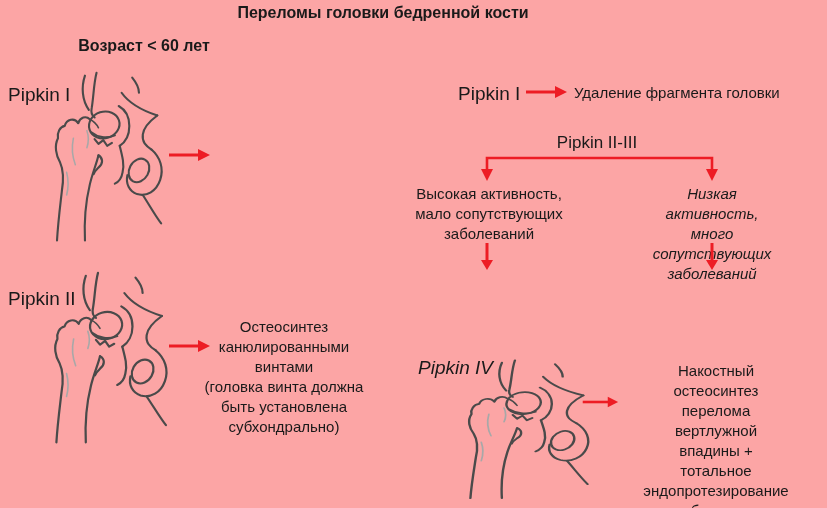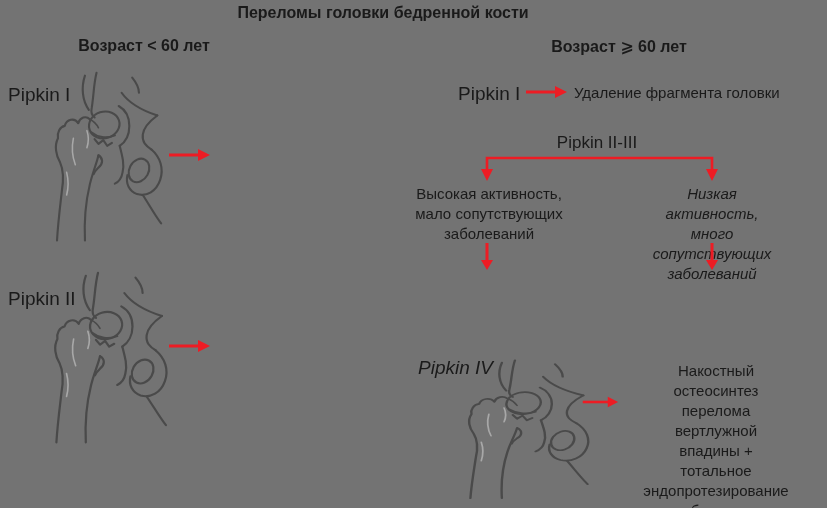--- a/index.html
+++ b/index.html
@@ -3,21 +3,21 @@
 <meta charset="utf-8">
 <style>
   :root{
     --arrow:#ed1c24;
     --ink:#1a1a1a;
     --art:#4a4a4a;
     --art-light:#a8a8a8;
   }
   html,body{margin:0;padding:0;background:#fff;}
   .canvas{
-    position:relative;width:827px;height:508px;background:#737373;
+    position:relative;width:827px;height:508px;background:#fca5a5;
     font-family:"Liberation Sans","DejaVu Sans",sans-serif;
     color:var(--ink);overflow:hidden;
   }
   .abs{position:absolute;}
   .ctr{transform:translateX(-50%);text-align:center;}
   .txt{font-size:15px;line-height:20px;white-space:pre-line;}
   .title{font-size:16px;font-weight:bold;white-space:nowrap;}
   .hdr{font-size:16px;font-weight:bold;white-space:nowrap;text-align:center;}
   .pipkin{font-size:19px;white-space:nowrap;}
   .pipkin23{font-size:17px;white-space:nowrap;}
@@ -56,39 +56,44 @@
         <path d="M38,108 C40,116 40,124 38,132"></path>
       </g>
     </g>
   </defs>
 </svg>
 
 <div class="canvas">
 
   <div class="abs ctr title" style="left:383px;top:4px;">Переломы головки бедренной кости</div>
   <div class="abs ctr hdr" style="left:144px;top:37px;">Возраст &lt; 60 лет</div>
-  <div class="abs ctr hdr" style="left:619px;top:37px;">Возраст ⩾ 60 лет</div>
 
   <div class="abs pipkin" style="left:8px;top:84px;">Pipkin I</div>
   <svg class="abs hip" style="left:30px;top:70px;" width="135" height="180" viewBox="0 0 140 190" preserveAspectRatio="none">
       <use href="#hip-art"></use>
     </svg>
   <svg class="abs arrow" style="left:167px;top:147px;" width="44" height="16" viewBox="0 0 44 16">
       <line x1="2" y1="8" x2="32" y2="8" stroke="currentColor" stroke-width="3"></line>
       <polygon points="31,2 43,8 31,14" fill="currentColor"></polygon>
     </svg>
 
   <div class="abs pipkin" style="left:8px;top:288px;">Pipkin II</div>
   <svg class="abs hip" style="left:28px;top:270px;" width="142" height="182" viewBox="0 0 140 190" preserveAspectRatio="none">
       <use href="#hip-art"></use>
     </svg>
   <svg class="abs arrow" style="left:167px;top:338px;" width="44" height="16" viewBox="0 0 44 16">
       <line x1="2" y1="8" x2="32" y2="8" stroke="currentColor" stroke-width="3"></line>
       <polygon points="31,2 43,8 31,14" fill="currentColor"></polygon>
     </svg>
+  <div class="abs ctr txt" style="left:284px;top:317px;">Остеосинтез
+канюлированными
+винтами
+(головка винта должна
+быть установлена
+субхондрально)</div>
 
   <div class="abs pipkin" style="left:458px;top:83px;">Pipkin I</div>
   <svg class="abs arrow" style="left:524px;top:84px;" width="44" height="16" viewBox="0 0 44 16">
       <line x1="2" y1="8" x2="32" y2="8" stroke="currentColor" stroke-width="3"></line>
       <polygon points="31,2 43,8 31,14" fill="currentColor"></polygon>
     </svg>
   <div class="abs txt" style="left:574px;top:83px;">Удаление фрагмента головки</div>
 
   <div class="abs ctr pipkin23" style="left:597px;top:133px;">Pipkin II-III</div>
   <svg class="abs bracket" style="left:481px;top:153px;" width="238" height="30" viewBox="0 0 238 30">

